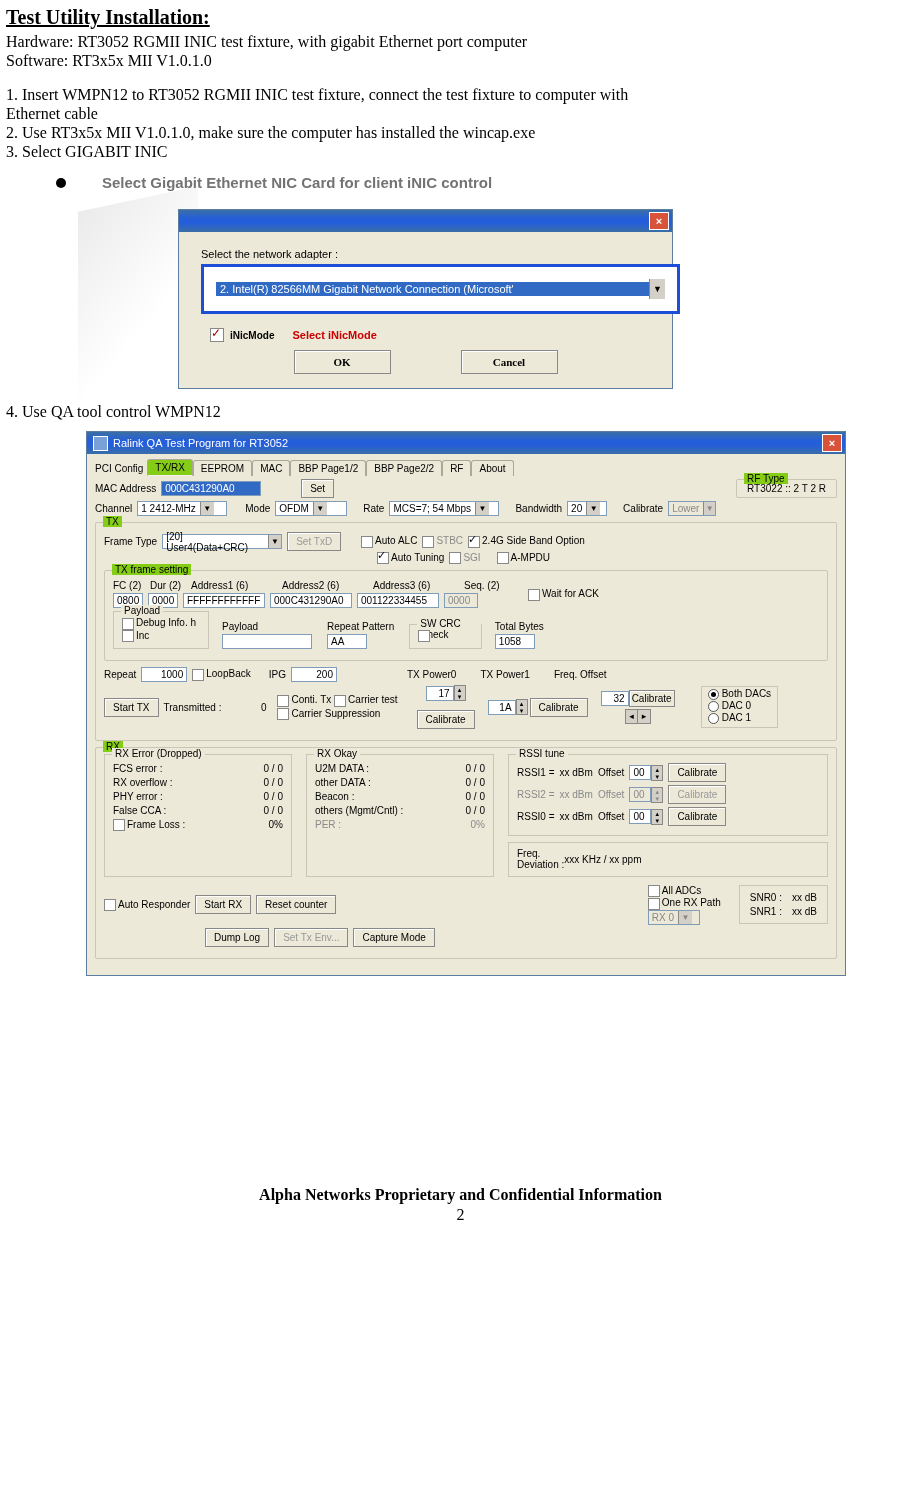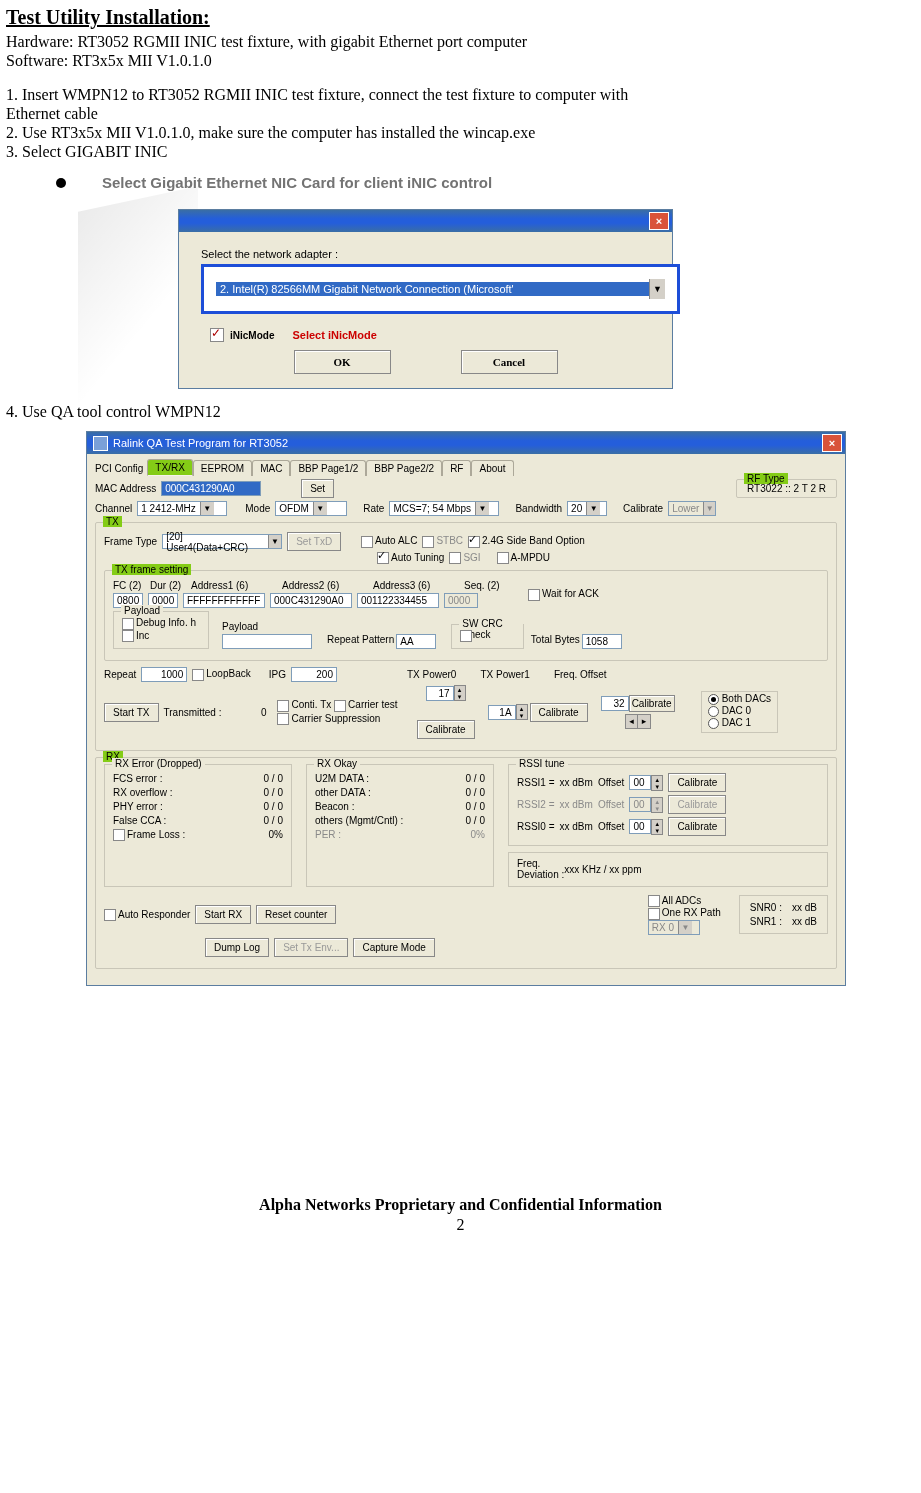--- a/index.html
+++ b/index.html
@@ -219,29 +219,29 @@
         <div class="row" style="align-items:flex-end">
           <div class="rxgroup" style="width:78px">
             <span class="glegend">Payload</span>
             <div><span class="ck"></span><span class="lb">Debug Info. h</span></div>
             <div><span class="ck"></span><span class="lb">Inc</span></div>
           </div>
           <div style="display:flex;flex-direction:column;gap:2px;margin-left:8px">
             <span class="lb">Payload</span>
             <span class="fld" style="width:90px"></span>
           </div>
-          <div style="display:flex;flex-direction:row;gap:2px;margin-left:10px">
+          <div style="display:flex;flex-direction:column;gap:2px;margin-left:10px">
             <span class="lb">Repeat Pattern</span>
             <span class="fld" style="width:40px">AA</span>
           </div>
           <div class="rxgroup" style="margin-left:10px">
             <span class="glegend">SW CRC Check</span>
             <span class="ck"></span><span class="lb gray">SW CRC</span>
           </div>
-          <div style="display:flex;flex-direction:row;gap:2px;margin-left:2px">
+          <div style="display:flex;flex-direction:column;gap:2px;margin-left:8px">
             <span class="lb">Total Bytes</span>
             <span class="fld" style="width:40px">1058</span>
           </div>
         </div>
       </div>
 
       <div class="row">
         <span class="lb">Repeat</span>
         <span class="fld" style="width:46px;text-align:right;justify-content:flex-end">1000</span>
         <span><span class="ck"></span><span class="lb">LoopBack</span></span>
@@ -256,21 +256,21 @@
         <span class="lb">Freq. Offset</span>
       </div>
       <div class="row">
         <span class="minibtn">Start TX</span>
         <span class="lb">Transmitted :</span>
         <span class="lb" style="width:40px;text-align:right">0</span>
         <div style="display:flex;flex-direction:column;gap:1px;margin-left:6px">
           <span><span class="ck"></span><span class="lb">Conti. Tx</span> <span class="ck"></span><span class="lb">Carrier test</span></span>
           <span><span class="ck"></span><span class="lb">Carrier Suppression</span></span>
         </div>
-        <div style="display:flex;flex-direction:column;gap:19px;align-items:center;margin-left:14px">
+        <div style="display:flex;flex-direction:column;gap:9px;align-items:center;margin-left:14px">
           <span class="spin">
                 <span class="fld" style="width:28px;justify-content:flex-end">17</span>
                 <span class="ud">
                   <span>▴</span>
                   <span>▾</span>
                 </span>
               </span>
           <span class="minibtn">Calibrate</span>
         </div>
         <div style="display:flex;flex-direction:row;gap:2px;align-items:center;margin-left:8px">

